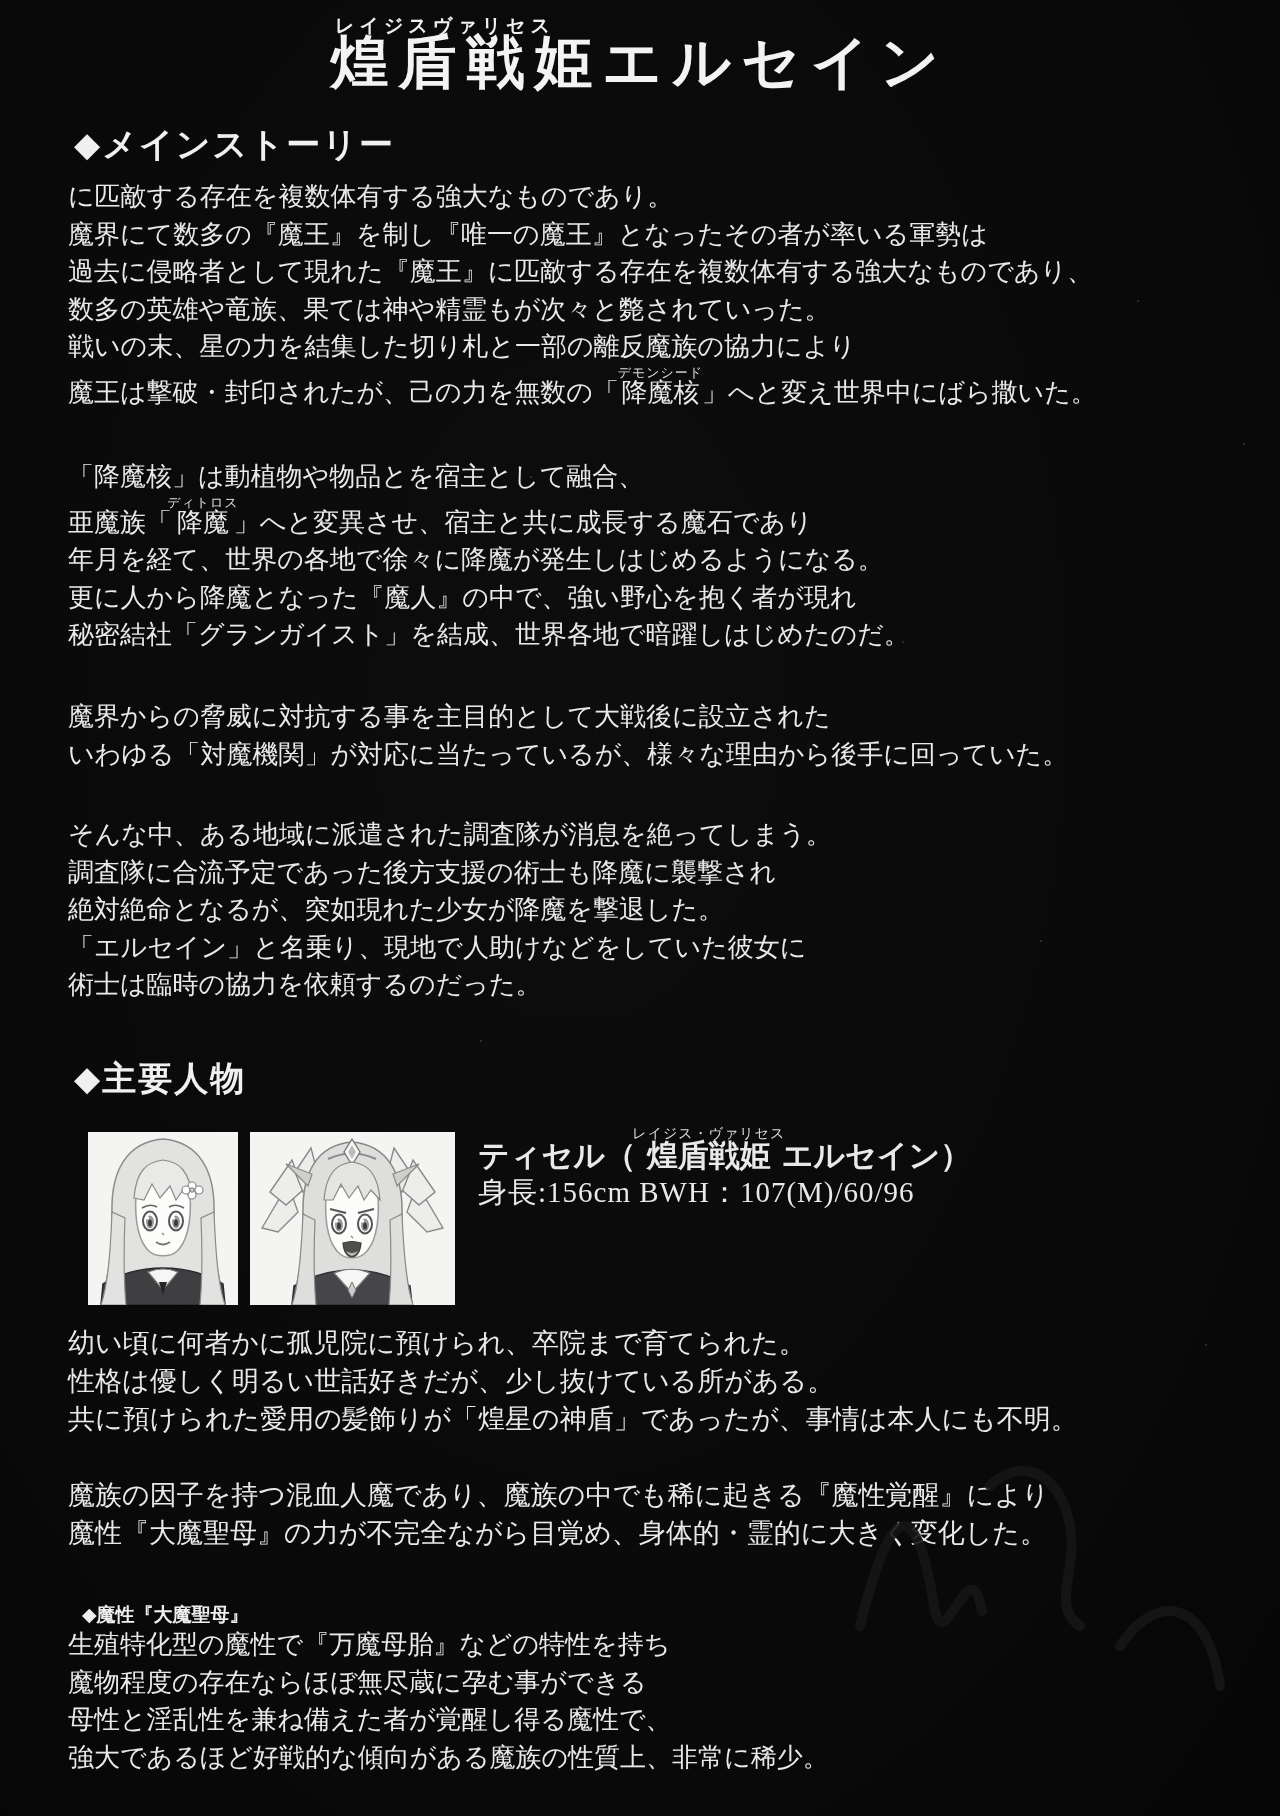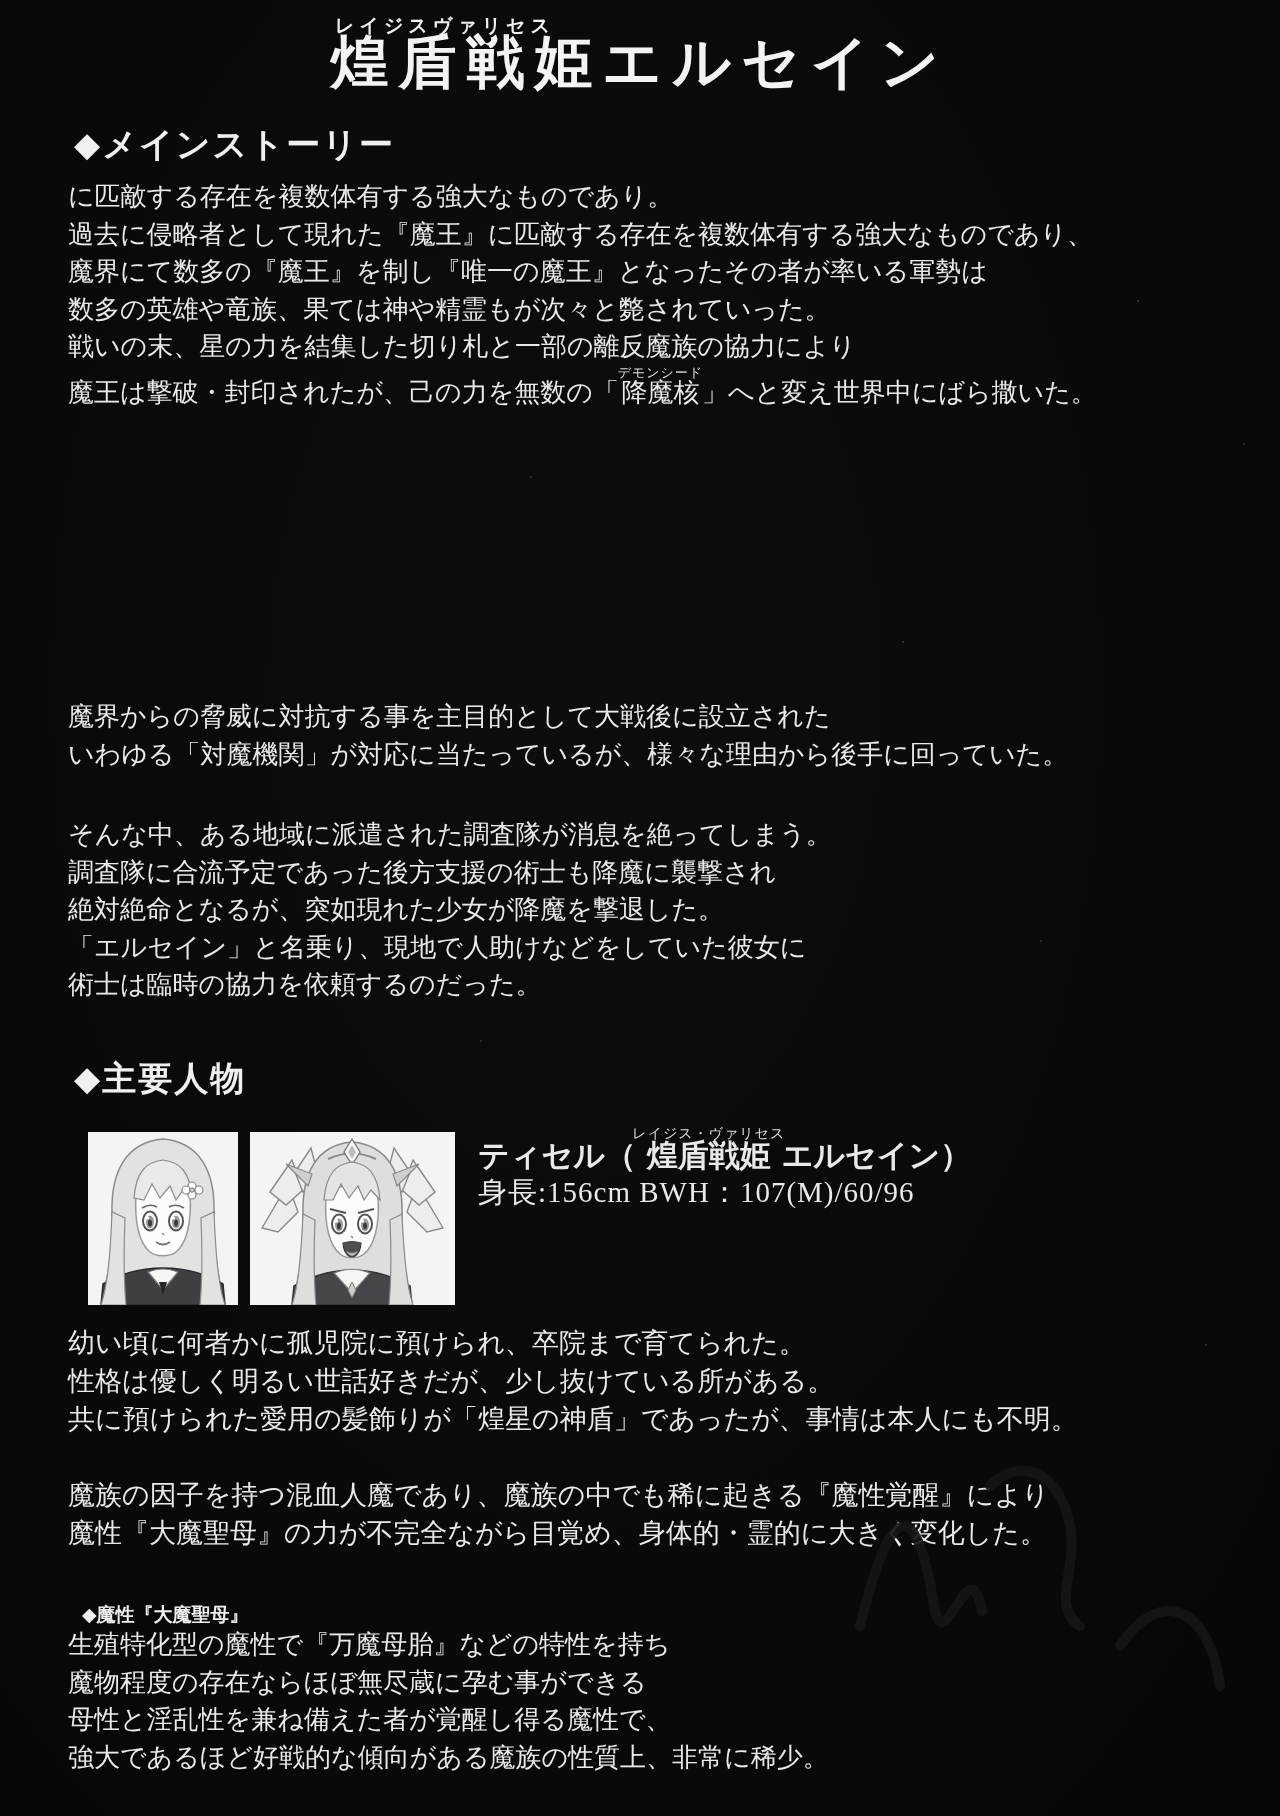--- a/index.html
+++ b/index.html
@@ -58,25 +58,32 @@
 <body>
 
 <div class="page">
 
   <div class="title-furigana">レイジスヴァリセス</div>
   <h1 class="page-title">煌盾戦姫エルセイン</h1>
 
   <h2 class="section-heading" style="top:110px">◆メインストーリー</h2>
   <div class="para story-para" style="top:178px">
       <div class="line">に匹敵する存在を複数体有する強大なものであり。</div>
+      <div class="line">魔界にて数多の『魔王』を制し『唯一の魔王』となったその者が率いる軍勢は</div>
       <div class="line">過去に侵略者として現れた『魔王』に匹敵する存在を複数体有する強大なものであり、</div>
-      <div class="line">魔界にて数多の『魔王』を制し『唯一の魔王』となったその者が率いる軍勢は</div>
       <div class="line">数多の英雄や竜族、果ては神や精霊もが次々と斃されていった。</div>
       <div class="line">戦いの末、星の力を結集した切り札と一部の離反魔族の協力により</div>
       <div class="line">魔王は撃破・封印されたが、己の力を無数の「<ruby>降魔核<rt>デモンシード</rt></ruby>」へと変え世界中にばら撒いた。</div>
+    </div>
+  <div class="para story-para" style="top:458px">
+      <div class="line">「降魔核」は動植物や物品とを宿主として融合、</div>
+      <div class="line">亜魔族「<ruby>降魔<rt>ディトロス</rt></ruby>」へと変異させ、宿主と共に成長する魔石であり</div>
+      <div class="line">年月を経て、世界の各地で徐々に降魔が発生しはじめるようになる。</div>
+      <div class="line">更に人から降魔となった『魔人』の中で、強い野心を抱く者が現れ</div>
+      <div class="line">秘密結社「グランガイスト」を結成、世界各地で暗躍しはじめたのだ。</div>
     </div>
   <div class="para story-para" style="top:698px">
       <div class="line">魔界からの脅威に対抗する事を主目的として大戦後に設立された</div>
       <div class="line">いわゆる「対魔機関」が対応に当たっているが、様々な理由から後手に回っていた。</div>
     </div>
   <div class="para story-para" style="top:816px">
       <div class="line">そんな中、ある地域に派遣された調査隊が消息を絶ってしまう。</div>
       <div class="line">調査隊に合流予定であった後方支援の術士も降魔に襲撃され</div>
       <div class="line">絶対絶命となるが、突如現れた少女が降魔を撃退した。</div>
       <div class="line">「エルセイン」と名乗り、現地で人助けなどをしていた彼女に</div>

